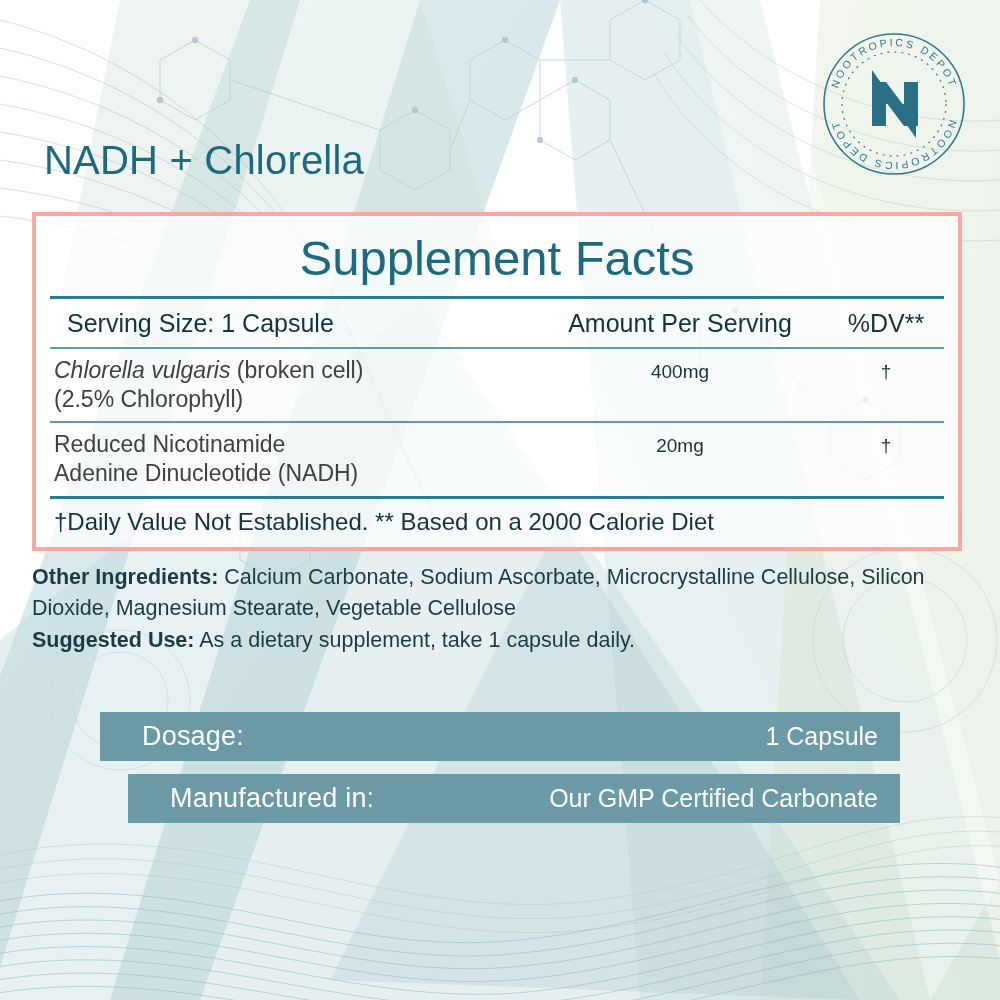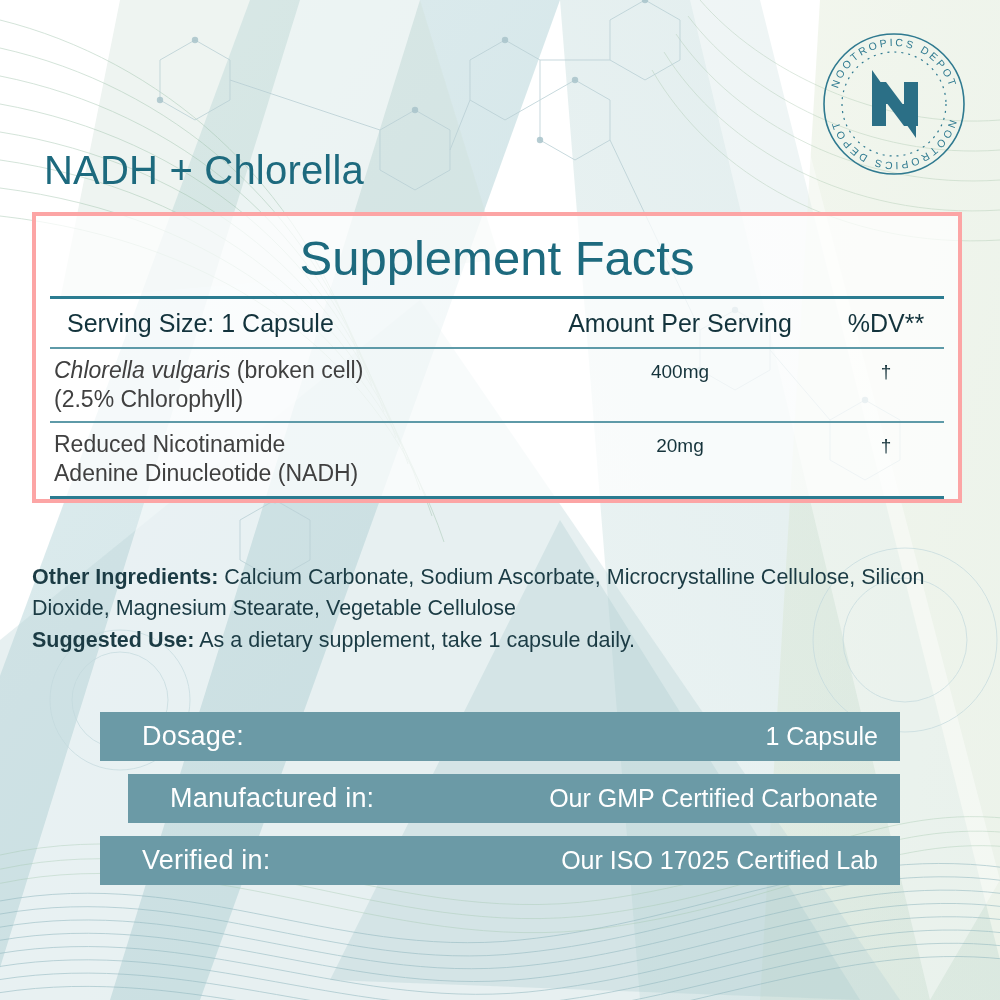--- a/index.html
+++ b/index.html
@@ -36,21 +36,21 @@
     top: 28px;
     right: 30px;
     width: 152px;
     height: 152px;
   }
 
   
   .product-title {
     position: absolute;
     left: 44px;
-    top: 148px;
+    top: 138px;
     font-size: 40px;
     color: #1d6a7e;
     letter-spacing: 0.2px;
     font-weight: 400;
     white-space: nowrap;
   }
 
   
   .facts-panel {
     position: absolute;
@@ -340,39 +340,36 @@
       <div class="col-name">
         <div>Reduced Nicotinamide</div>
         <div>Adenine Dinucleotide (NADH)</div>
       </div>
       <div class="col-amount">20mg</div>
       <div class="col-dv">†</div>
     </div>
 
     <div class="rule-bottom"></div>
 
+    <div class="facts-footnote">†Daily Value Not Established. ** Based on a 2000 Calorie Diet</div>
   </div>
 
   <div class="other-block">
     <div class="other-line">
       <b>Other Ingredients:</b><span> Calcium Carbonate, Sodium Ascorbate, Microcrystalline Cellulose, Silicon Dioxide, Magnesium Stearate, Vegetable Cellulose</span>
     </div>
     <div class="other-line">
       <b>Suggested Use:</b><span> As a dietary supplement, take 1 capsule daily.</span>
     </div>
   </div>
 
   <div class="info-bars">
     <div class="info-bar bar-1">
       <span class="bar-label">Dosage:</span>
       <span class="bar-value">1 Capsule</span>
     </div>
     <div class="info-bar bar-2">
       <span class="bar-label">Manufactured in:</span>
       <span class="bar-value">Our GMP Certified Carbonate</span>
     </div>
-    <div class="info-bar bar-3">
-      <span class="bar-label">Verified in:</span>
-      <span class="bar-value">Our ISO 17025 Certified Lab</span>
-    </div>
   </div>
 
 </div>
 
 </body></html>

